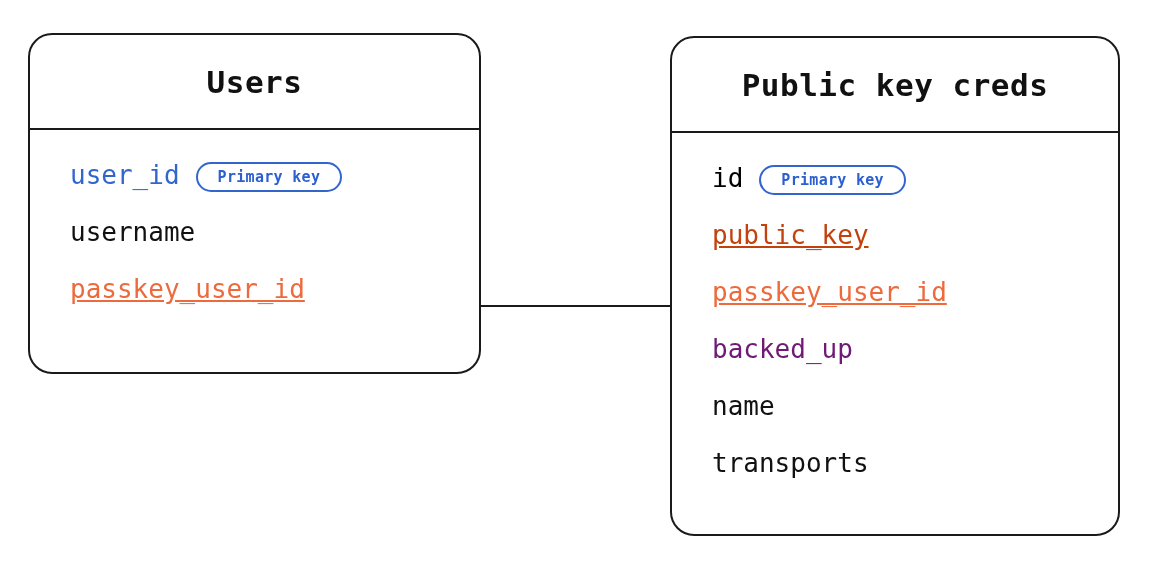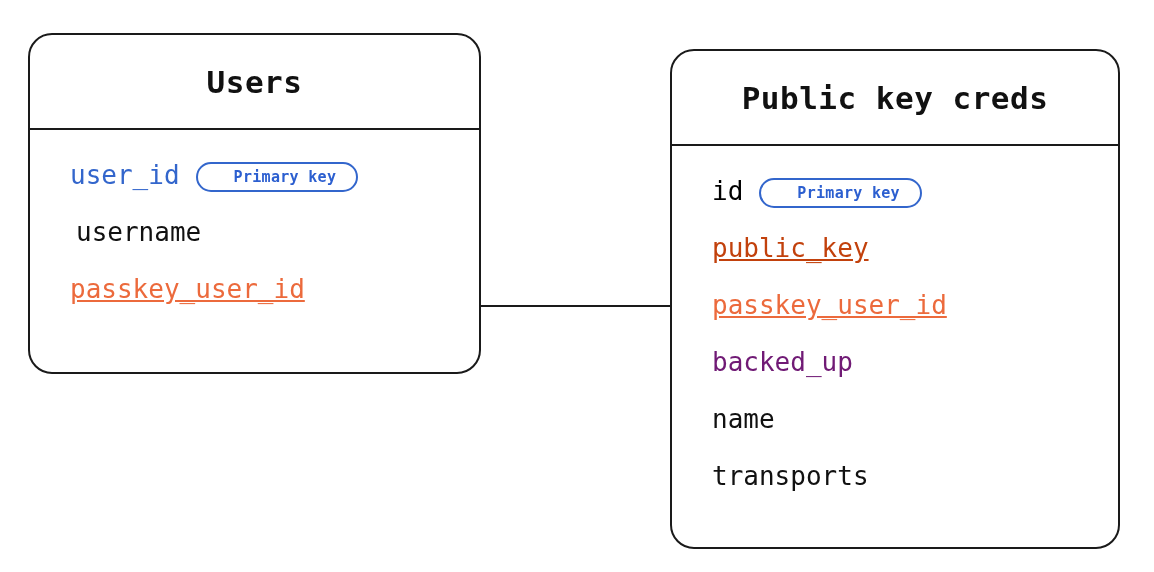--- a/index.html
+++ b/index.html
@@ -77,21 +77,20 @@
     background: #ffffff;
   }
   .badge-label {
     font-family: "DejaVu Sans Mono", monospace;
     font-weight: bold;
     font-size: 15px;
     letter-spacing: 0.3px;
     color: #2C5FD0;
     white-space: nowrap;
     line-height: 1;
-    margin-left: 16px;
   }
 
   .relation-line {
     position: absolute;
     background: #1a1a1a;
   }
 </style>
 </head>
 <body>
 
@@ -102,28 +101,28 @@
         <div class="entity-title" style="color: rgb(17, 17, 17);">Users</div>
       </div>
       <div class="entity-fields">
         <div class="field-row">
           <span class="field-name pk" style="color: rgb(51, 102, 204);">user_id</span>
           <span class="badge" style="border-color: rgb(51, 102, 204);">
             <span class="badge-label" style="color: rgb(44, 95, 208);">Primary key</span>
           </span>
         </div>
         <div class="field-row">
-          <span class="field-name " style="color: rgb(17, 17, 17); margin-left: 6px;">username</span>
+          <span class="field-name " style="color: rgb(17, 17, 17);">username</span>
         </div>
         <div class="field-row">
           <span class="field-name fk" style="color: rgb(236, 106, 60);">passkey_user_id</span>
         </div>
       </div>
     </div>
-    <div class="entity" style="left: 670px; top: 49px; width: 450px; height: 500px; border-color: rgb(26, 26, 26);">
+    <div class="entity" style="left: 670px; top: 36px; width: 450px; height: 500px; border-color: rgb(26, 26, 26);">
       <div class="entity-header" style="border-bottom-color: rgb(26, 26, 26);">
         <div class="entity-title" style="color: rgb(17, 17, 17);">Public key creds</div>
       </div>
       <div class="entity-fields">
         <div class="field-row">
           <span class="field-name pk" style="color: #000000;">id</span>
           <span class="badge" style="border-color: rgb(51, 102, 204);">
             <span class="badge-label" style="color: rgb(44, 95, 208);">Primary key</span>
           </span>
         </div>

